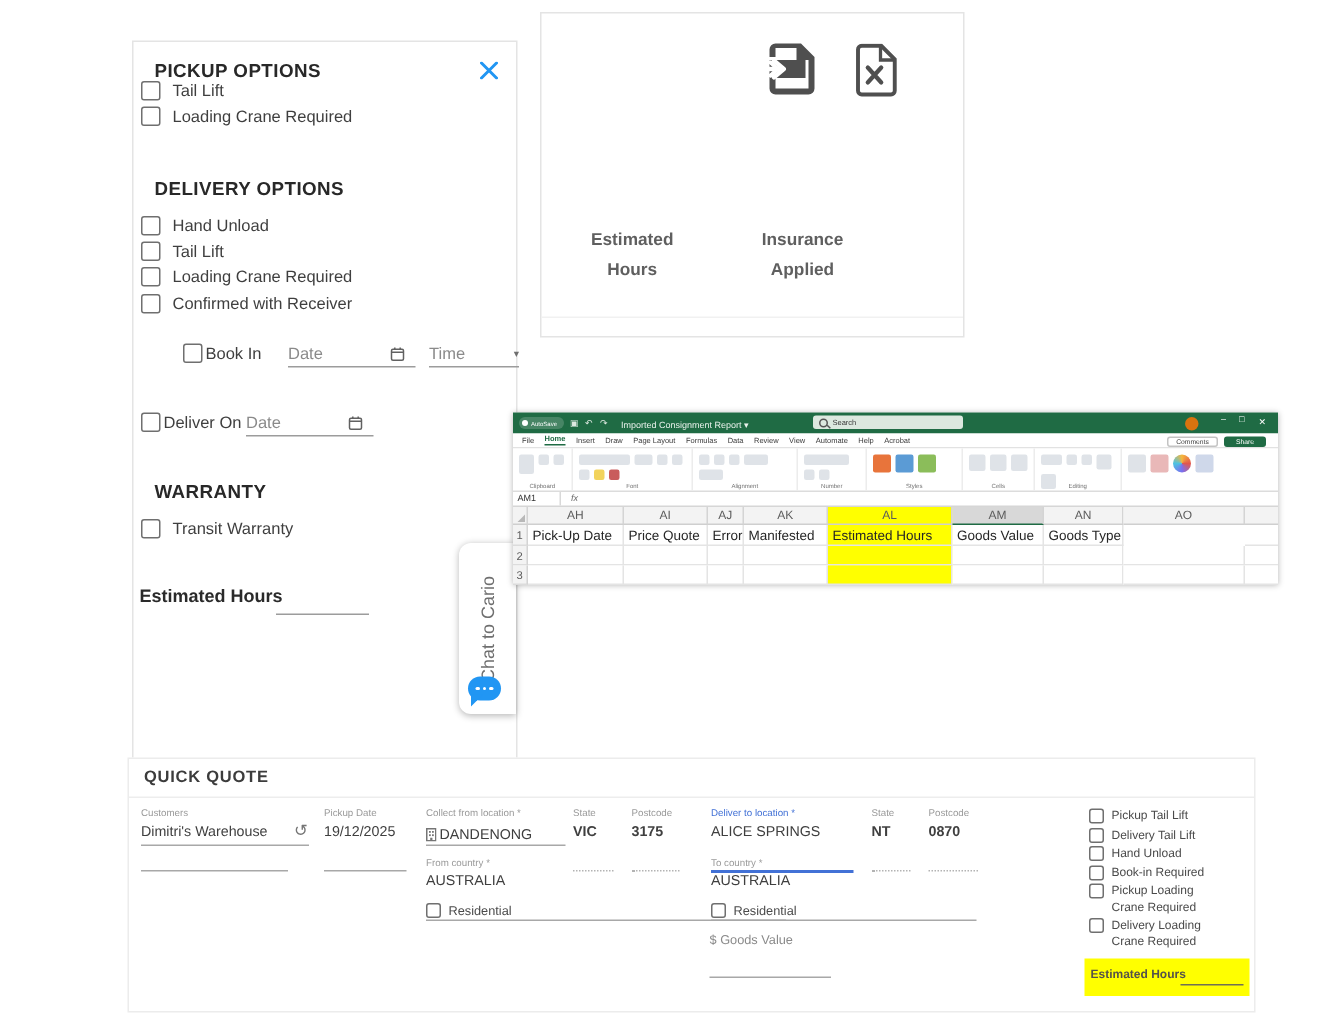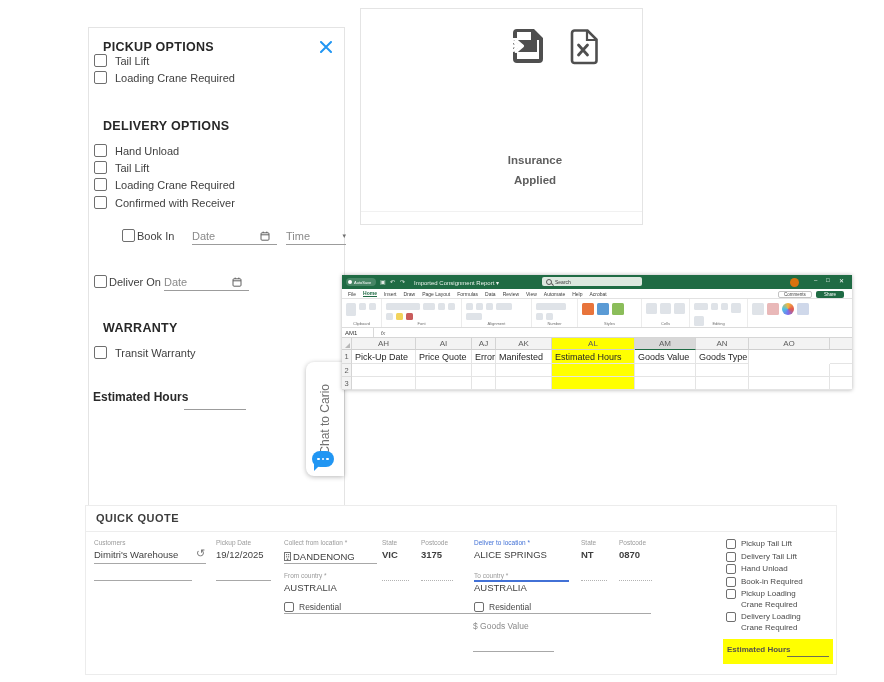--- a/index.html
+++ b/index.html
@@ -148,20 +148,24 @@
       <path d="M13 2 h17 l9 9 v21 a4 4 0 0 1 -4 4 h-22 a4 4 0 0 1 -4 -4 v-8 h4 v8 h22 v-19 h-8 v-8 h-14 v6 h-4 v-5 a4 4 0 0 1 4 -4 z" fill="#4f4f4f"></path>
       <rect x="9" y="13" width="24" height="12" fill="#4f4f4f"></rect>
       <path d="M1 19 h16 M12 13.5 L18.5 19 L12 24.5" stroke="#fff" stroke-width="3" fill="none" stroke-linecap="round" stroke-linejoin="round"></path>
       <path d="M0 19 h13 M9.5 14.5 L14.5 19 L9.5 23.5" stroke="#fff" stroke-width="2.6" fill="none" stroke-linecap="round" stroke-linejoin="round"></path>
     </svg>
     <svg class="abs" style="left:206px;top:20px;" width="32" height="36" viewBox="0 0 32 36">
       <path d="M5 4 a2.5 2.5 0 0 1 2.5 -2.5 h13 l9 9 v21 a2.5 2.5 0 0 1 -2.5 2.5 h-19.5 a2.5 2.5 0 0 1 -2.5 -2.5 z" fill="none" stroke="#4f4f4f" stroke-width="2.6"></path>
       <path d="M20 2 v9 h9.5" fill="none" stroke="#4f4f4f" stroke-width="2.2"></path>
       <path d="M11.5 16 L20.5 26 M20.5 16 L11.5 26" stroke="#4f4f4f" stroke-width="2.8" stroke-linecap="round"></path>
     </svg>
+    <div class="rph abs" style="left:8px;top:142px;width:105px;">
+      <div>Estimated</div>
+        <div>Hours</div>
+    </div>
     <div class="rph abs" style="left:118px;top:142px;width:112px;">
       <div>Insurance</div>
         <div>Applied</div>
     </div>
     <div class="abs" style="left:0;top:202px;width:281px;height:1px;background:#f1f1f1;"></div>
   </div>
 
   <div class="xlwin">
 
     <div class="xltitle">

